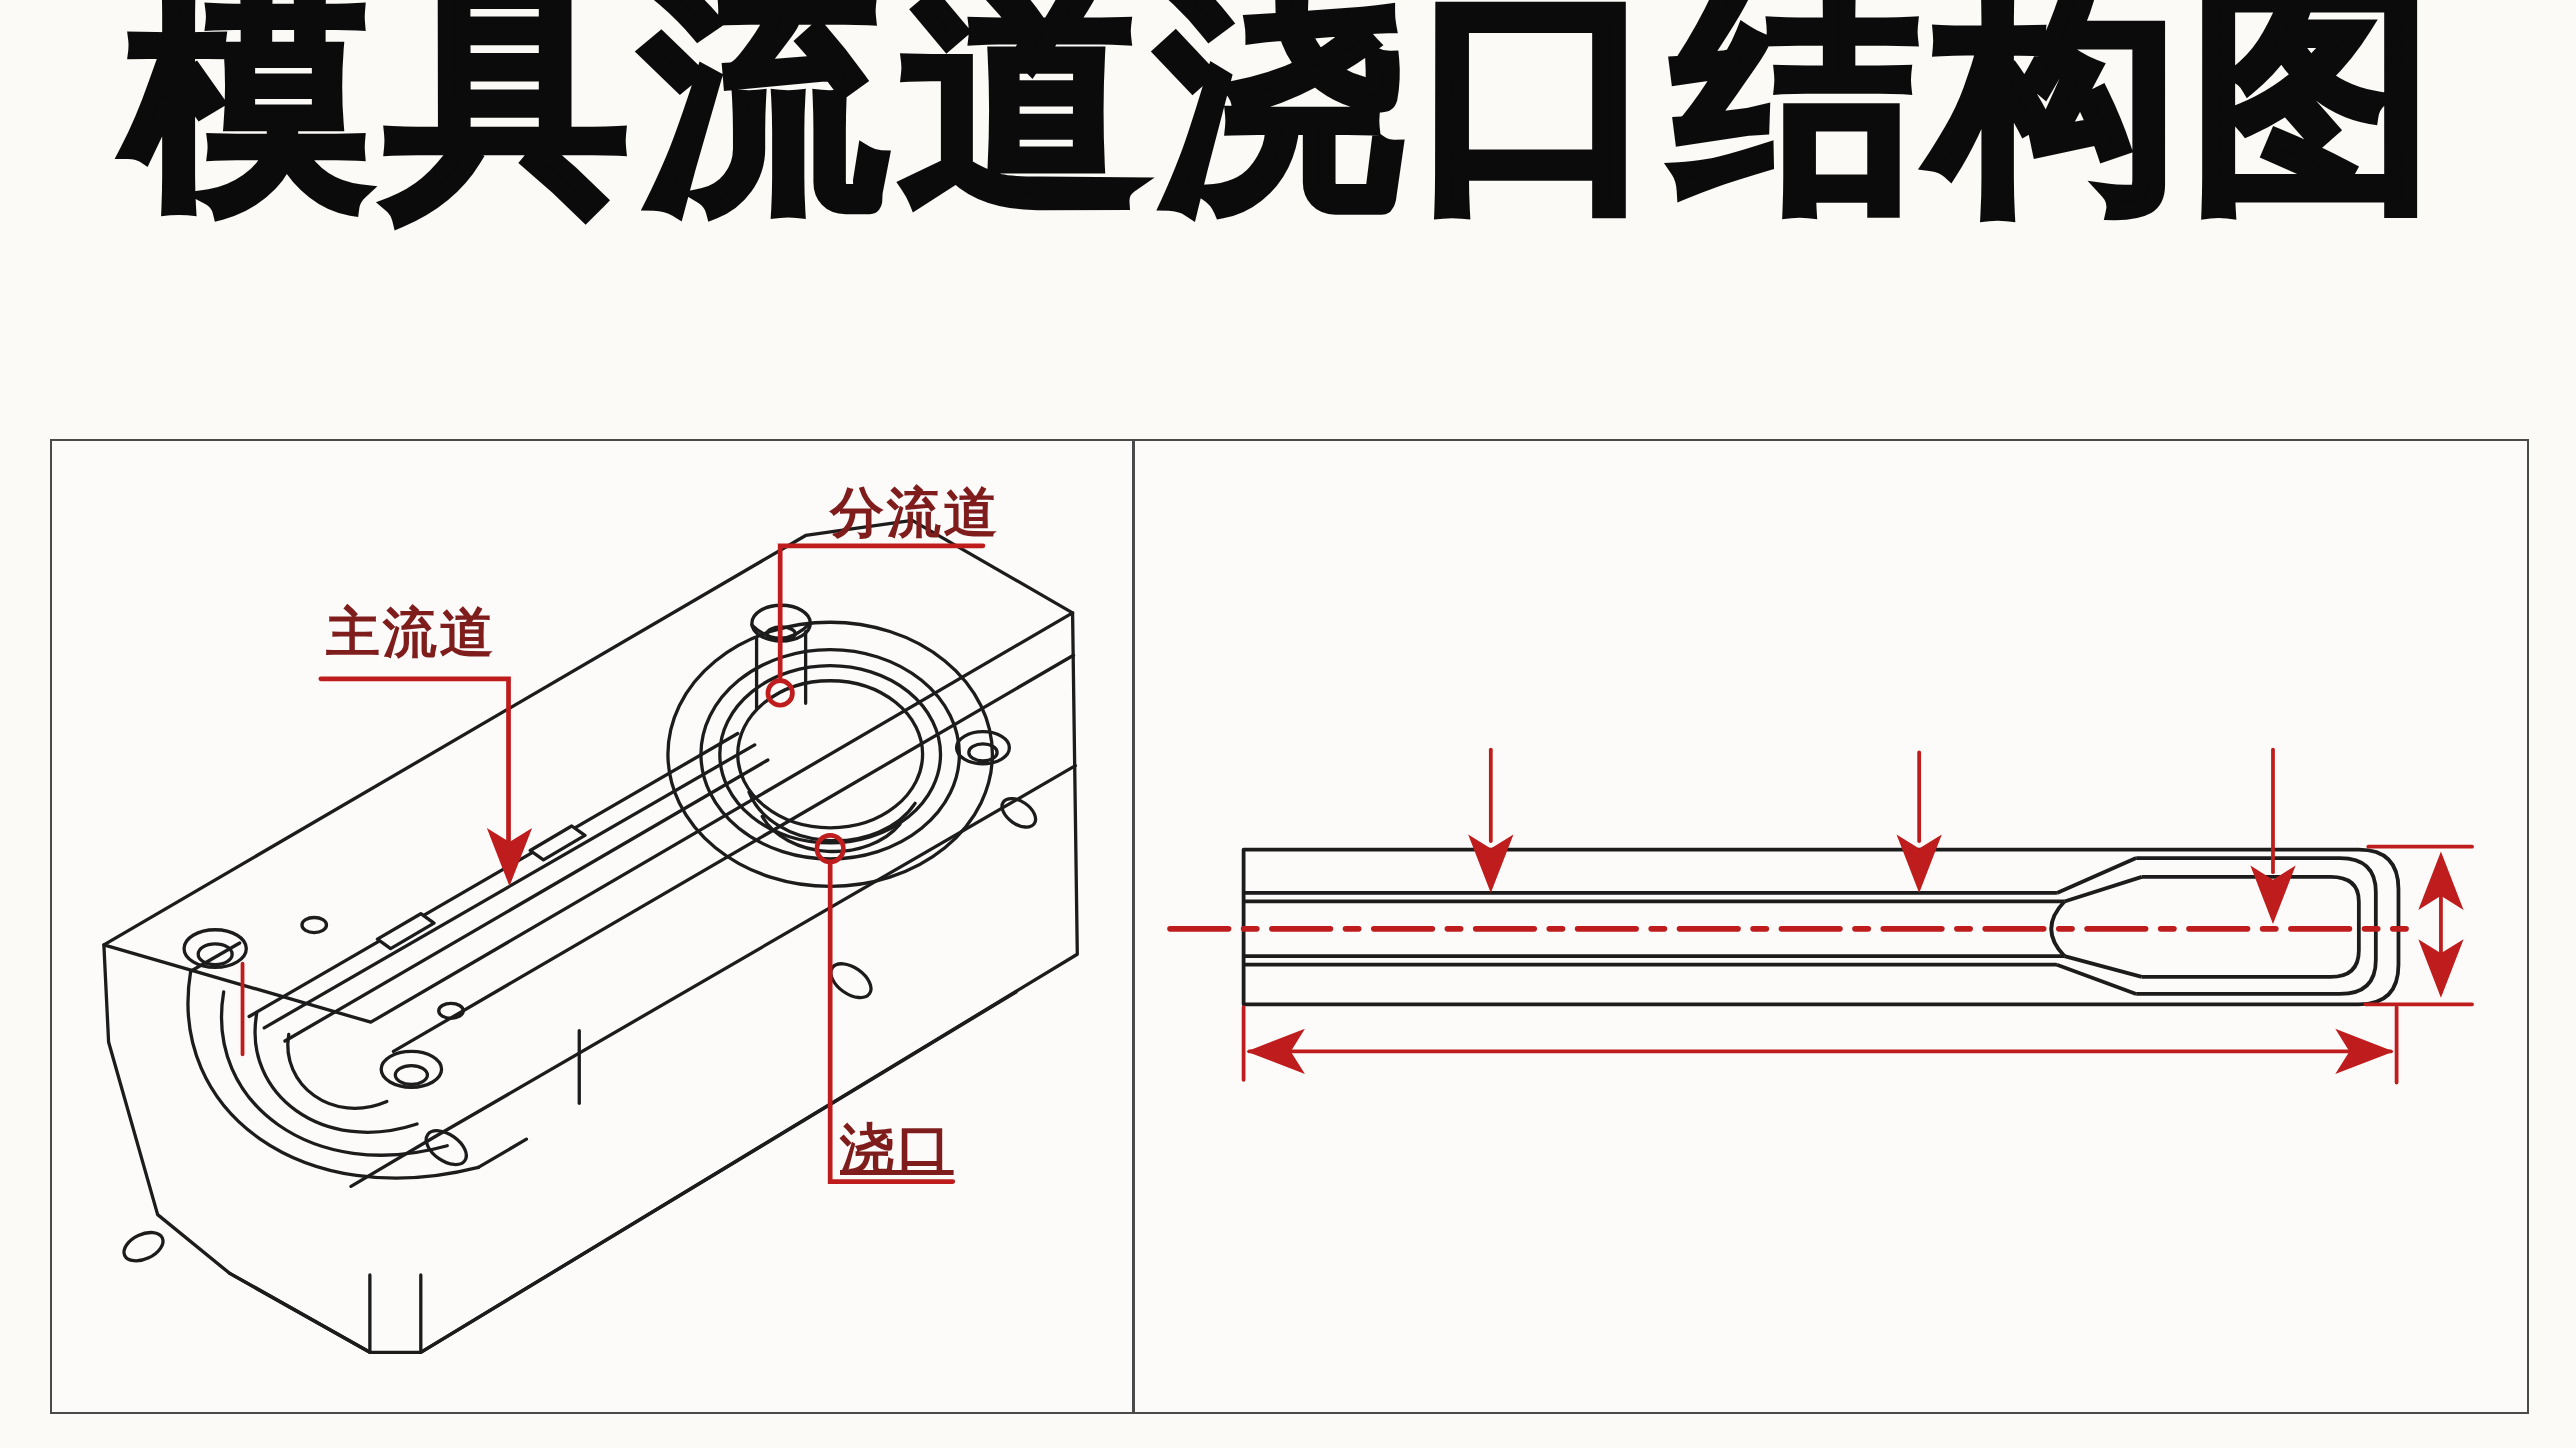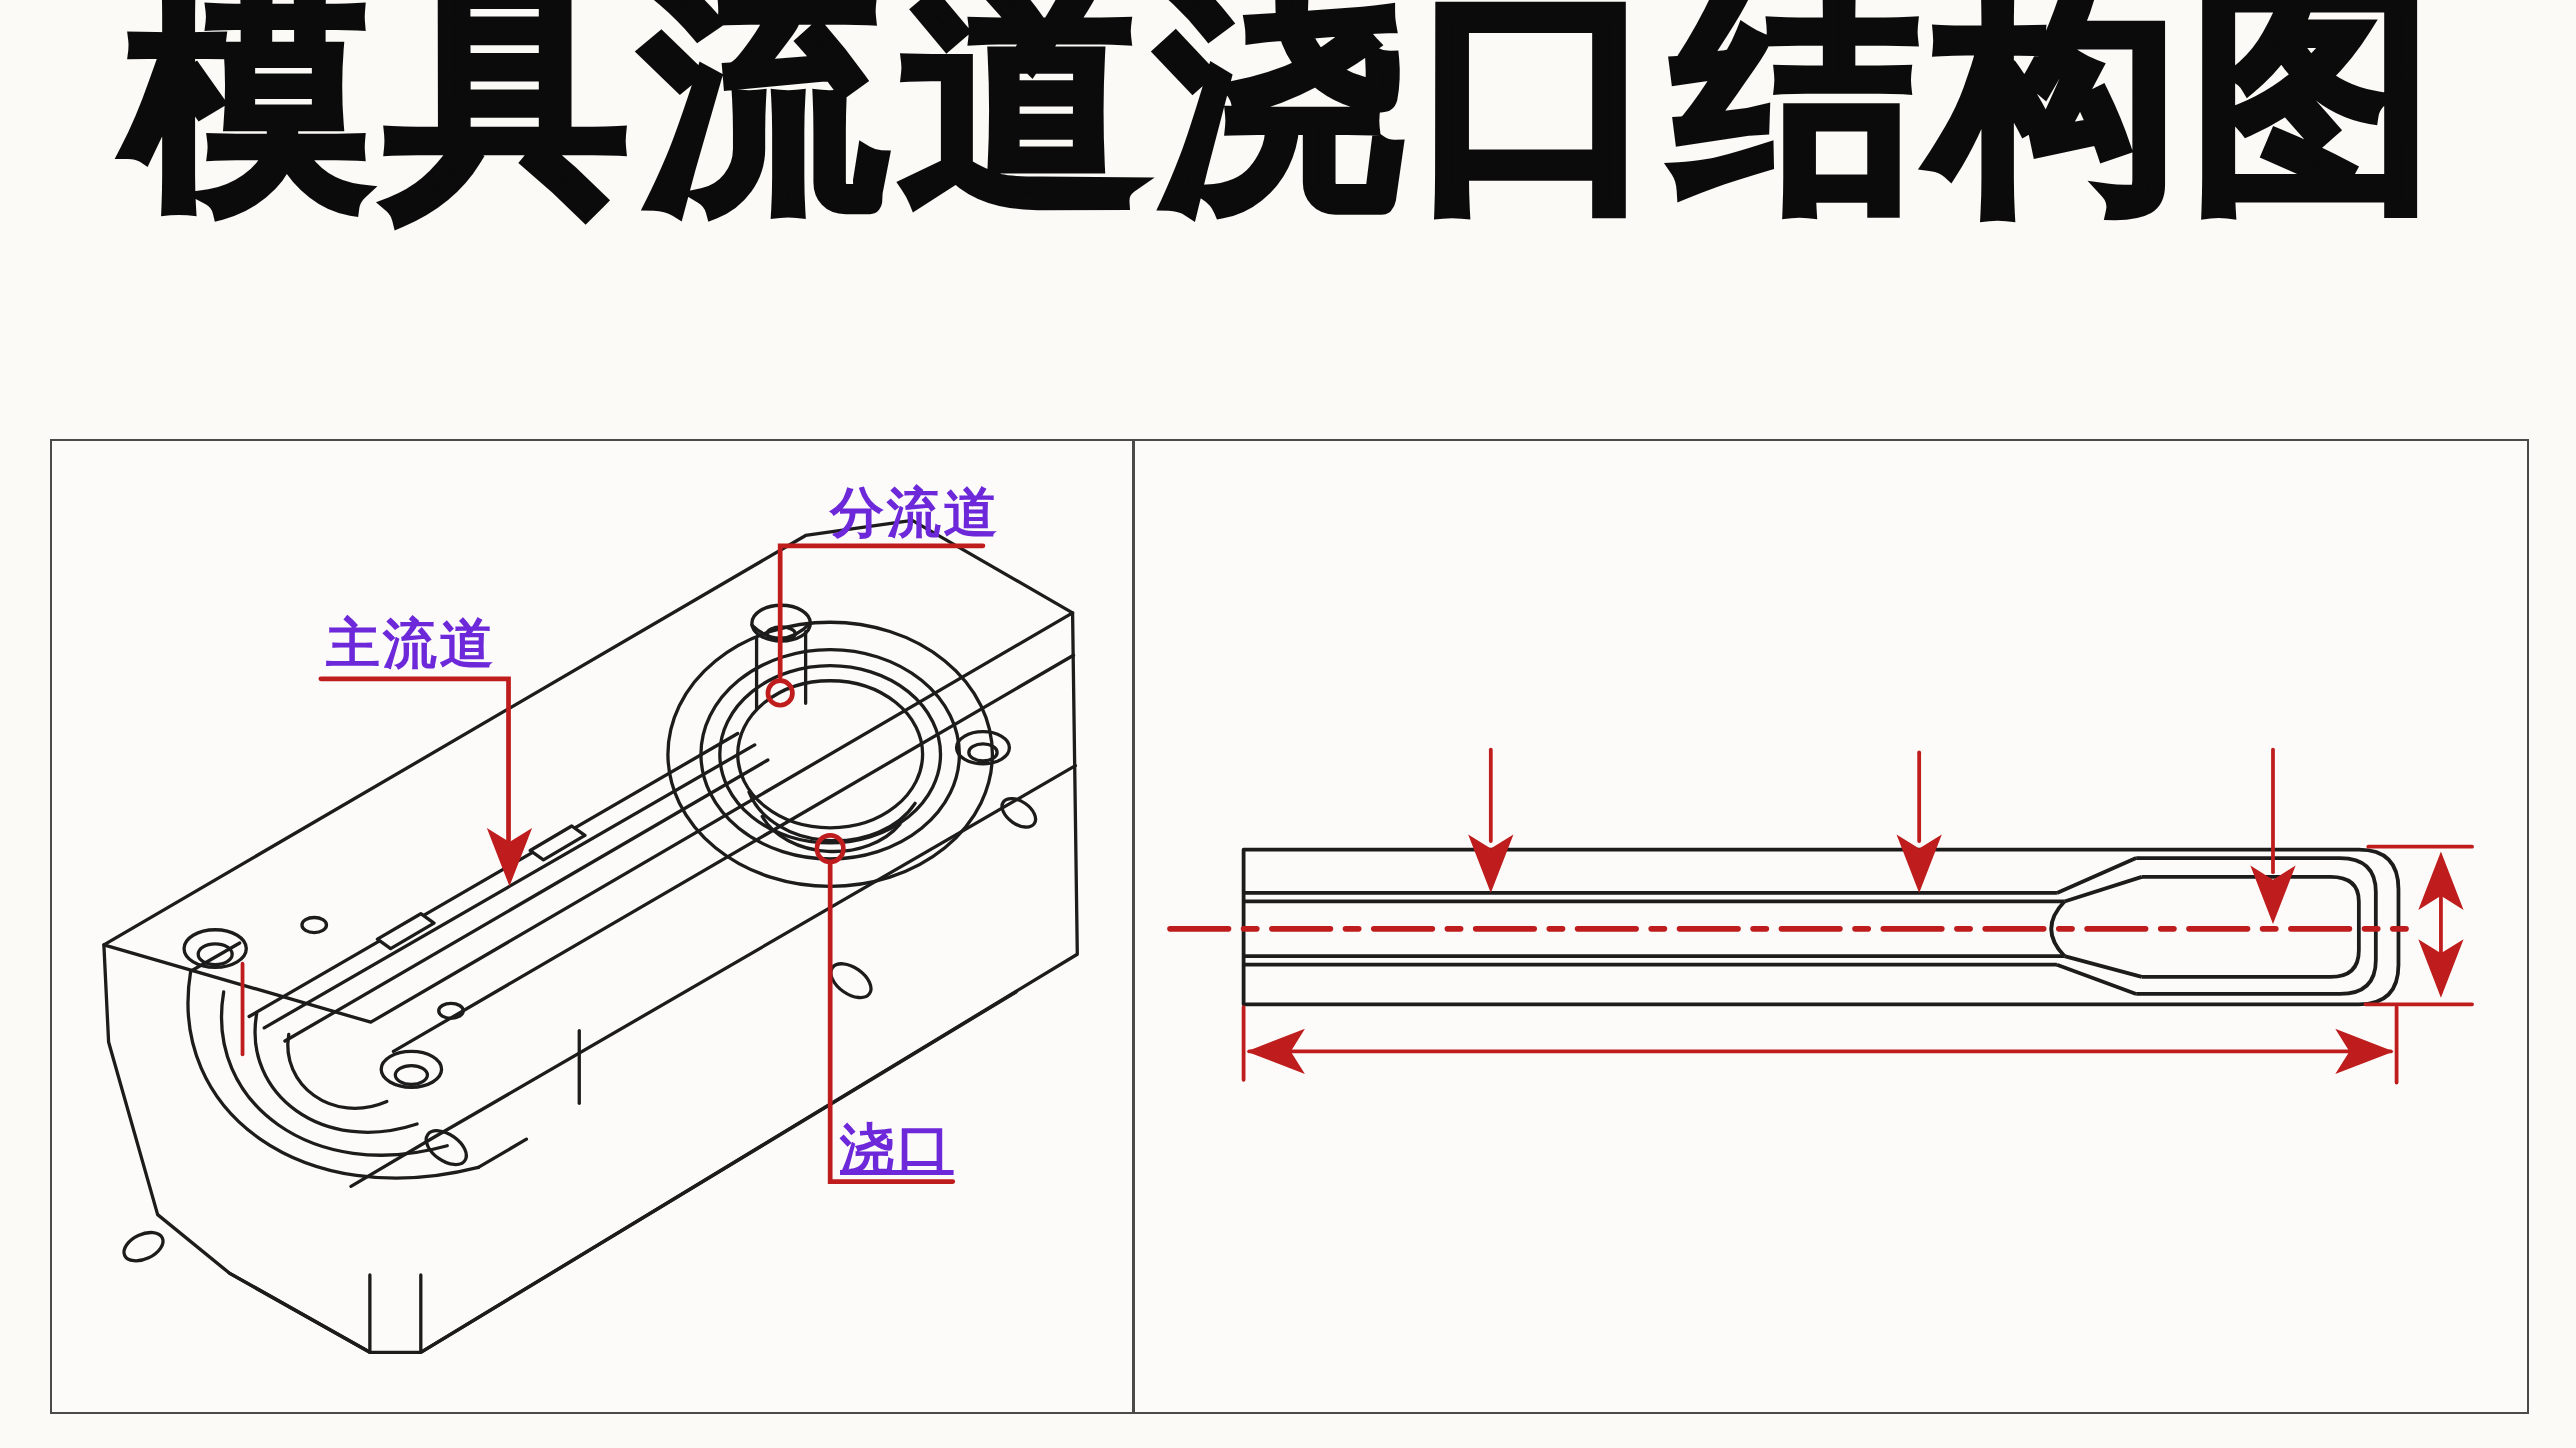--- a/index.html
+++ b/index.html
@@ -22,21 +22,21 @@
     position:absolute;left:50px;top:439px;width:2479px;height:975px;
     border:2.8px solid #4a4a4a;background:#fcfbf9;box-sizing:border-box;
   }
   .divider{
     position:absolute;left:1080px;top:0;width:2.8px;height:100%;
     background:#4a4a4a;
   }
   svg{position:absolute;top:0;left:0;}
   .lbl{
     position:absolute;
-    font-weight:bold;color:#6d28d9;
+    font-weight:bold;color:#7f1d1d;
     white-space:nowrap;
   }
   .lbl-left{font-size:54px;letter-spacing:2.8px;}
   .lbl-dim{font-size:57px;letter-spacing:0.9px;transform:translateX(-50%);}
 </style>
 </head>
 <body>
 
 <div class="title">模具流道浇口结构图</div>
 
@@ -99,21 +99,21 @@
       <circle cx="825" cy="735" r="13"></circle>
       <path d="M338,720 L537,720 L537,892"></path>
       <path d="M878,916 L878,1253 L1008,1253"></path>
       <circle cx="878" cy="900" r="14"></circle>
       <path d="M255,1022 L255,1118" stroke-width="4"></path>
     </g>
     <path d="M538,940 l-24,-62 l24,15 l24,-15 z" fill="#bf1d1d" stroke="none"></path>
   </svg>
 
   <div class="lbl lbl-left" style="left:778px;top:36px;">分流道</div>
-  <div class="lbl lbl-left" style="left:274px;top:167px;font-family:Liberation Serif, serif;">主流道</div>
+  <div class="lbl lbl-left" style="left:274px;top:156px;font-family:Liberation Serif, serif;">主流道</div>
   <div class="lbl lbl-left" style="left:788px;top:672px;text-decoration:underline;">浇口</div>
 
   <div class="divider"></div>
 
   <svg style="left:1083px" width="1390" height="969" viewBox="1201 468 1473 1027">
 
     <g stroke="#1c1c1c" stroke-width="4" fill="none" stroke-linejoin="round">
 
       <path d="M1316,901 H2498 Q2540,901 2540,943 L2540,1023 Q2540,1065 2498,1065 H1316 Z"></path>
 

